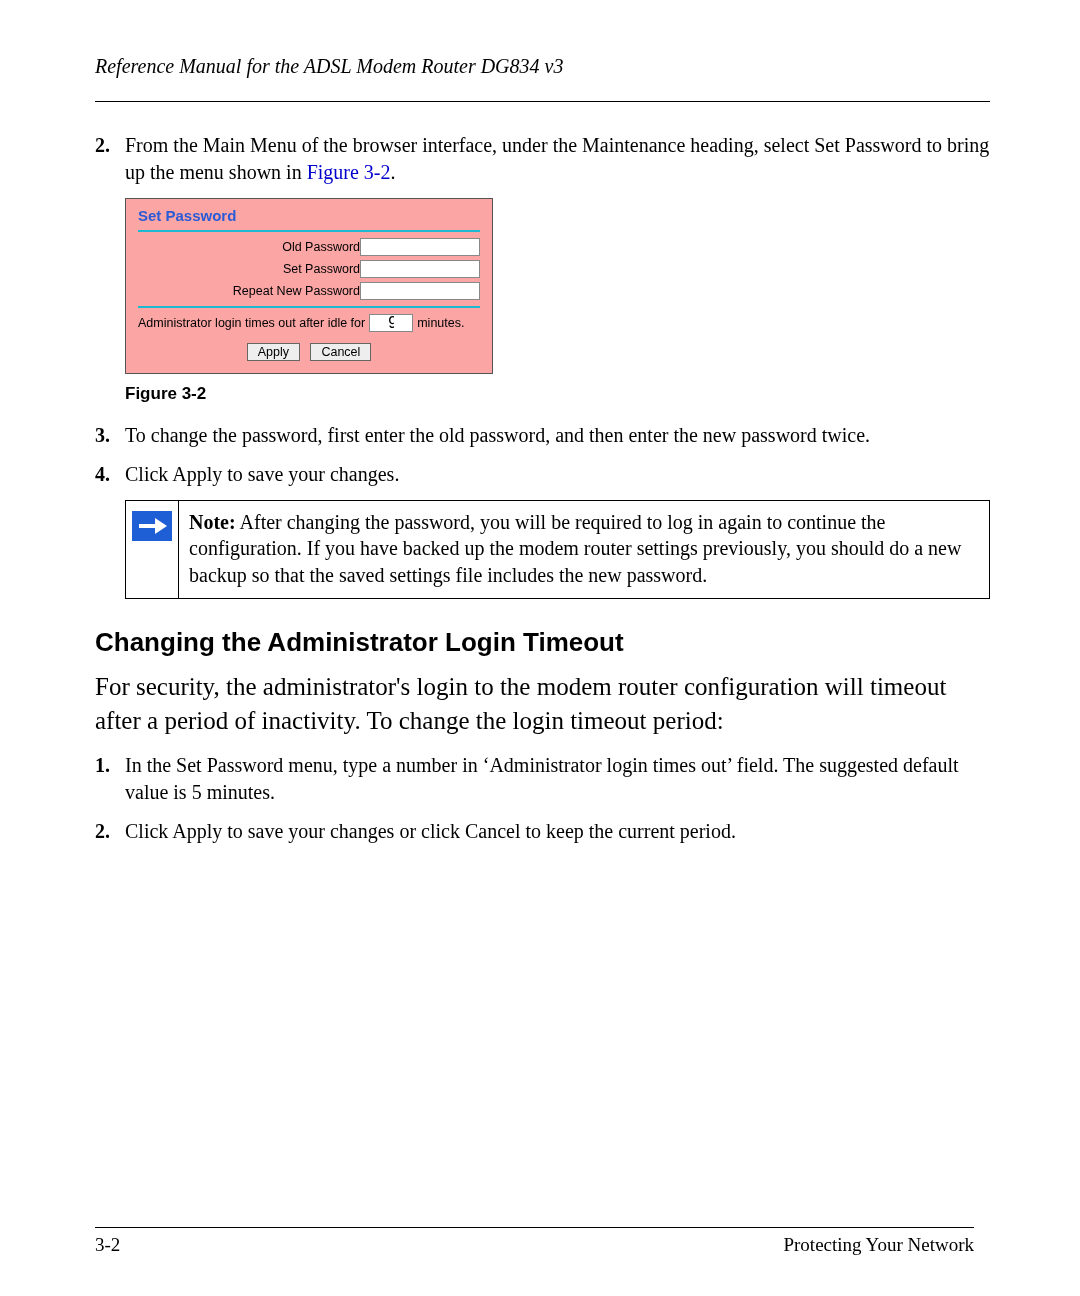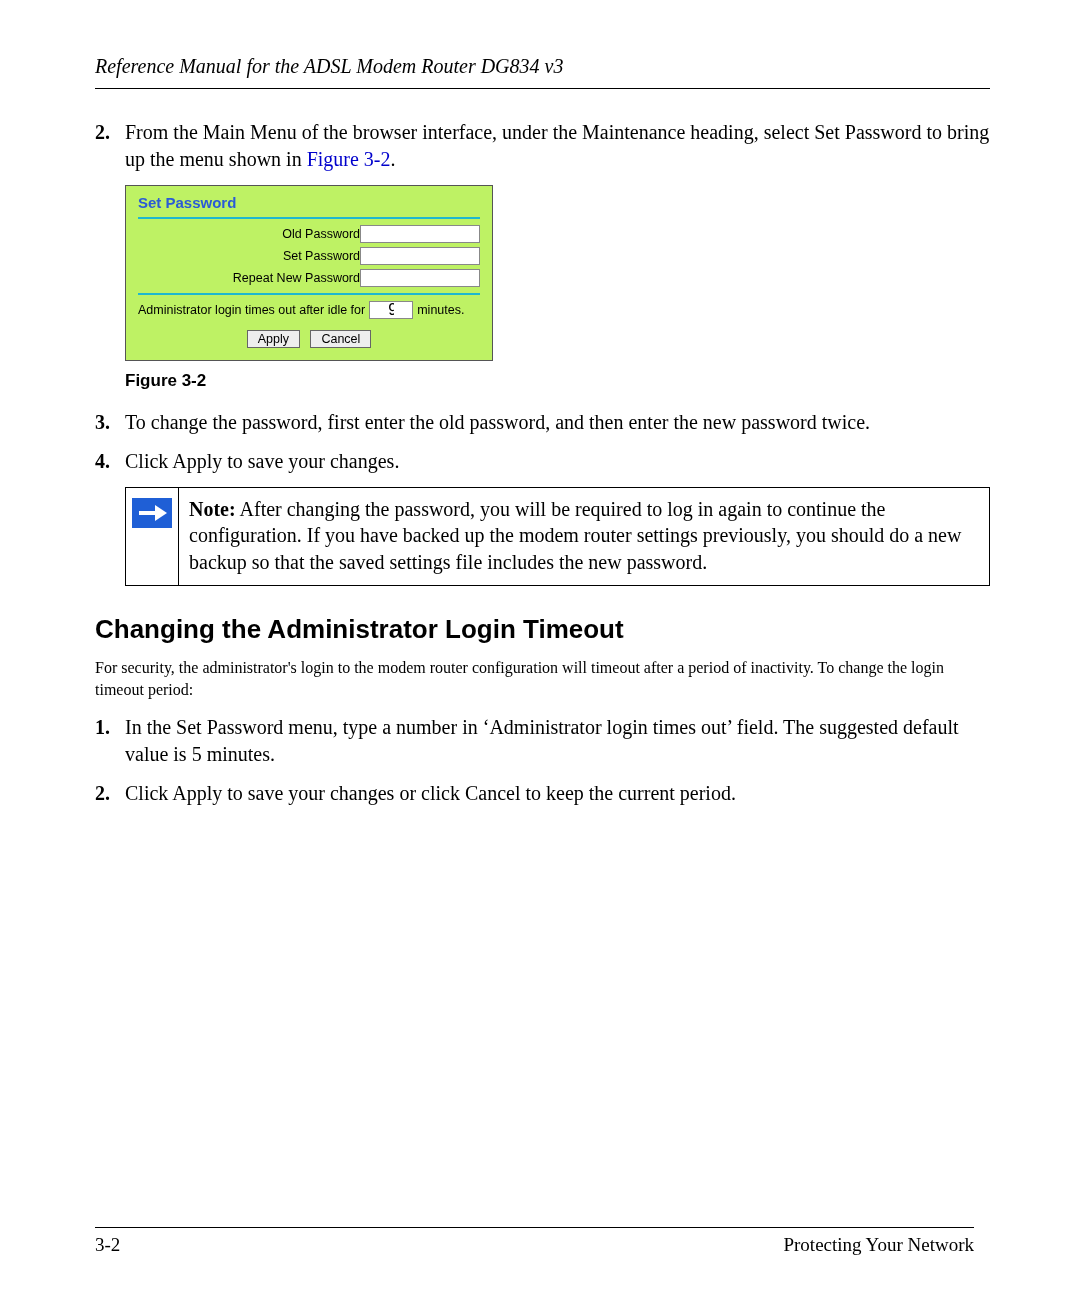--- a/index.html
+++ b/index.html
@@ -15,21 +15,21 @@
   .page {
     padding: 55px 90px 40px 95px;
     box-sizing: border-box;
     height: 100%;
     position: relative;
   }
   .running-head {
     font-style: italic;
     font-size: 20px;
     border-bottom: 1.5px solid #000;
-    padding-bottom: 10px;
+    padding-bottom: 23px;
     margin-bottom: 30px;
   }
   ol.body-list {
     list-style: none;
     padding: 0;
     margin: 0;
   }
   ol.body-list > li {
     display: flex;
     font-size: 20px;
@@ -49,21 +49,21 @@
     text-decoration: none;
   }
   .panel-wrap {
     margin: 10px 0 6px 30px;
   }
   .panel {
     border: 1.5px solid #555;
     padding: 8px 12px 12px 12px;
     width: 368px;
     font-family: Arial, Helvetica, sans-serif;
-    background: #bef264;
+    background: #fca5a5;
     box-sizing: border-box;
   }
   .panel-title {
     color: #2a5bd7;
     font-weight: bold;
     font-size: 15px;
     margin-bottom: 4px;
   }
   .panel-hr {
     border: none;
@@ -147,21 +147,21 @@
     line-height: 1.32;
   }
   .note-text b { font-weight: bold; }
   h2.section {
     font-family: Arial, Helvetica, sans-serif;
     font-size: 26px;
     font-weight: bold;
     margin: 0 0 12px 0;
   }
   p.body {
-    font-size: 16px;
+    font-size: 25px;
     line-height: 1.35;
     margin: 0 0 14px 0;
   }
   .footer {
     position: absolute;
     left: 95px;
     right: 106px;
     bottom: 40px;
   }
   .footer-rule {

